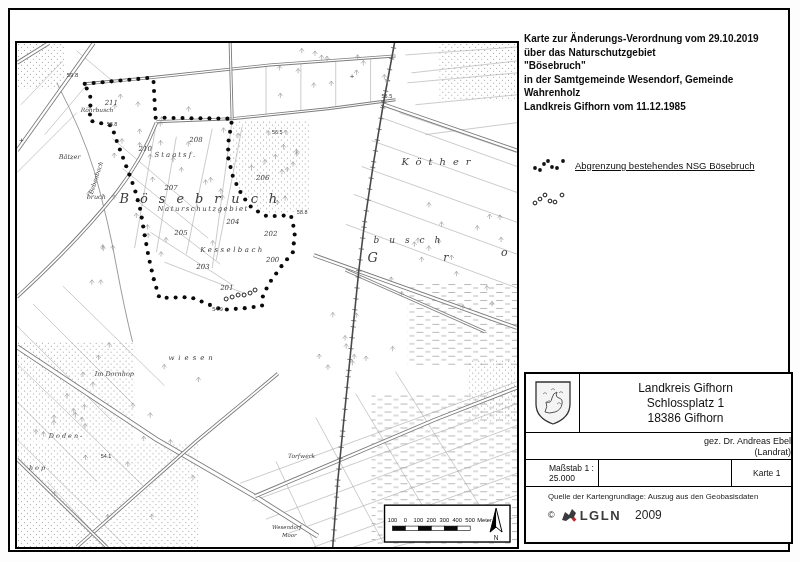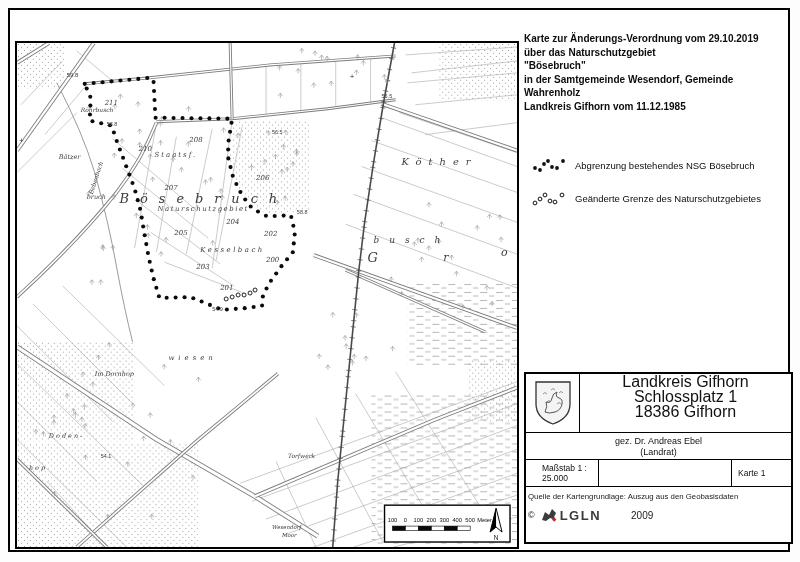--- a/index.html
+++ b/index.html
@@ -7,41 +7,41 @@
        font-family:"Liberation Sans",sans-serif;color:#111;overflow:hidden;}
   .page-border{position:absolute;left:8px;top:8px;width:782px;height:544px;
        border:2px solid #000;background:#ffffff;box-sizing:border-box;}
   .map-frame{position:absolute;left:15px;top:41px;width:504px;height:508px;
        border:2px solid #000;box-sizing:border-box;background:#fff;overflow:hidden;}
   .map-frame svg{display:block;}
   .title-block{position:absolute;left:524px;top:32px;width:268px;text-align:left;
        font-weight:bold;font-size:10px;line-height:13.5px;color:#0c0c0c;}
   .legend-item{position:absolute;left:531px;height:18px;display:flex;align-items:center;}
   .legend-item .sym{width:36px;height:16px;flex:0 0 36px;}
-  .legend-item .lbl{font-size:9.5px;color:#0c0c0c;margin-left:8px;white-space:nowrap;}
+  .legend-item .lbl{font-size:9.5px;color:#0c0c0c;margin-left:8px;white-space:nowrap;text-decoration:underline;}
   .info-box{position:absolute;left:524px;top:372px;width:269px;border:2px solid #000;
        box-sizing:border-box;background:#fff;}
   .ib-row1{display:flex;height:58px;}
   .crest-cell{width:54px;border-right:1.5px solid #000;box-sizing:border-box;
        display:flex;align-items:center;justify-content:center;}
-  .addr-cell{flex:1;text-align:center;font-size:16px;line-height:15px;}
-  .ib-row2{border-top:1.5px solid #000;height:27px;text-align:center;
+  .addr-cell{flex:1;text-align:center;font-size:12px;line-height:15px;padding-top:7px;}
+  .ib-row2{border-top:1.5px solid #000;height:27px;text-align:right;
        font-size:9px;line-height:11px;padding-top:3px;box-sizing:border-box;}
   .ib-row3{border-top:1.5px solid #000;height:26px;display:flex;}
   .ib-row3 .c1{width:73px;border-right:1.5px solid #000;box-sizing:border-box;
-       font-size:8.5px;display:flex;align-items:center;padding-left:16px;}
+       font-size:8.5px;display:flex;align-items:center;padding-left:23px;}
   .ib-row3 .c2{flex:1;}
   .ib-row3 .c3{width:60px;border-left:1.5px solid #000;box-sizing:border-box;
-       font-size:8.5px;display:flex;align-items:center;padding-left:6px;}
-  .ib-row4{border-top:1.5px solid #000;height:56px;padding:5px 0 0 2px;box-sizing:border-box;}
+       font-size:8.5px;display:flex;align-items:center;padding-left:21px;}
+  .ib-row4{border-top:1.5px solid #000;height:56px;padding:5px 0 0 22px;box-sizing:border-box;}
   .src-line{font-size:7.8px;line-height:9.5px;color:#222;}
   .logo-row{margin-top:6px;display:flex;align-items:center;}
   .copy{font-size:9px;margin-right:5px;}
   .lgln-text{font-weight:bold;font-size:13px;letter-spacing:1.5px;color:#3b3b3d;margin-left:2px;}
-  .lgln-year{font-size:10px;margin-left:30px;color:#222;}
+  .lgln-year{font-size:12px;margin-left:14px;color:#222;}
 </style>
 </head>
 <body>
 
 <div class="page-border"></div>
 
 <div class="map-frame">
   <svg id="mapsvg" width="500" height="504" viewBox="0 0 502 506" preserveAspectRatio="none">
     <defs>
       <pattern id="stip" width="6" height="6" patternUnits="userSpaceOnUse">
@@ -503,21 +503,20 @@
   <svg class="sym" viewBox="0 0 36 16">
     <g fill="#fff" stroke="#111" stroke-width="1">
       <circle cx="4" cy="13" r="1.9"></circle>
         <circle cx="9" cy="9" r="1.9"></circle>
         <circle cx="14" cy="5" r="1.9"></circle>
       <circle cx="19" cy="11" r="1.9"></circle>
         <circle cx="24" cy="12" r="1.9"></circle>
         <circle cx="31" cy="5" r="1.9"></circle>
     </g>
   </svg>
-  <span class="lbl">Geänderte Grenze des Naturschutzgebietes</span>
 </div>
 
 <div class="info-box">
   <div class="ib-row1">
     <div class="crest-cell">
       <svg width="40" height="46" viewBox="0 0 40 46">
         <path d="M3,2 h34 v22 q0,14 -17,20 q-17,-6 -17,-20 z" fill="#f4f4f4" stroke="#333" stroke-width="1.3"></path>
         <path d="M12,32 q3,-6 1,-10 q5,2 6,-4 q1,-5 5,-6 q-2,5 2,6 q4,1 3,6 q-1,6 -7,8 q-6,2 -10,0 z" fill="none" stroke="#555" stroke-width="1"></path>
         <path d="M10,14 q2,-3 4,0 M18,10 q2,-3 4,0 M26,13 q2,-3 4,0 M14,22 q2,-3 4,0 M24,24 q2,-3 4,0" fill="none" stroke="#777" stroke-width="0.8"></path>
       </svg>

